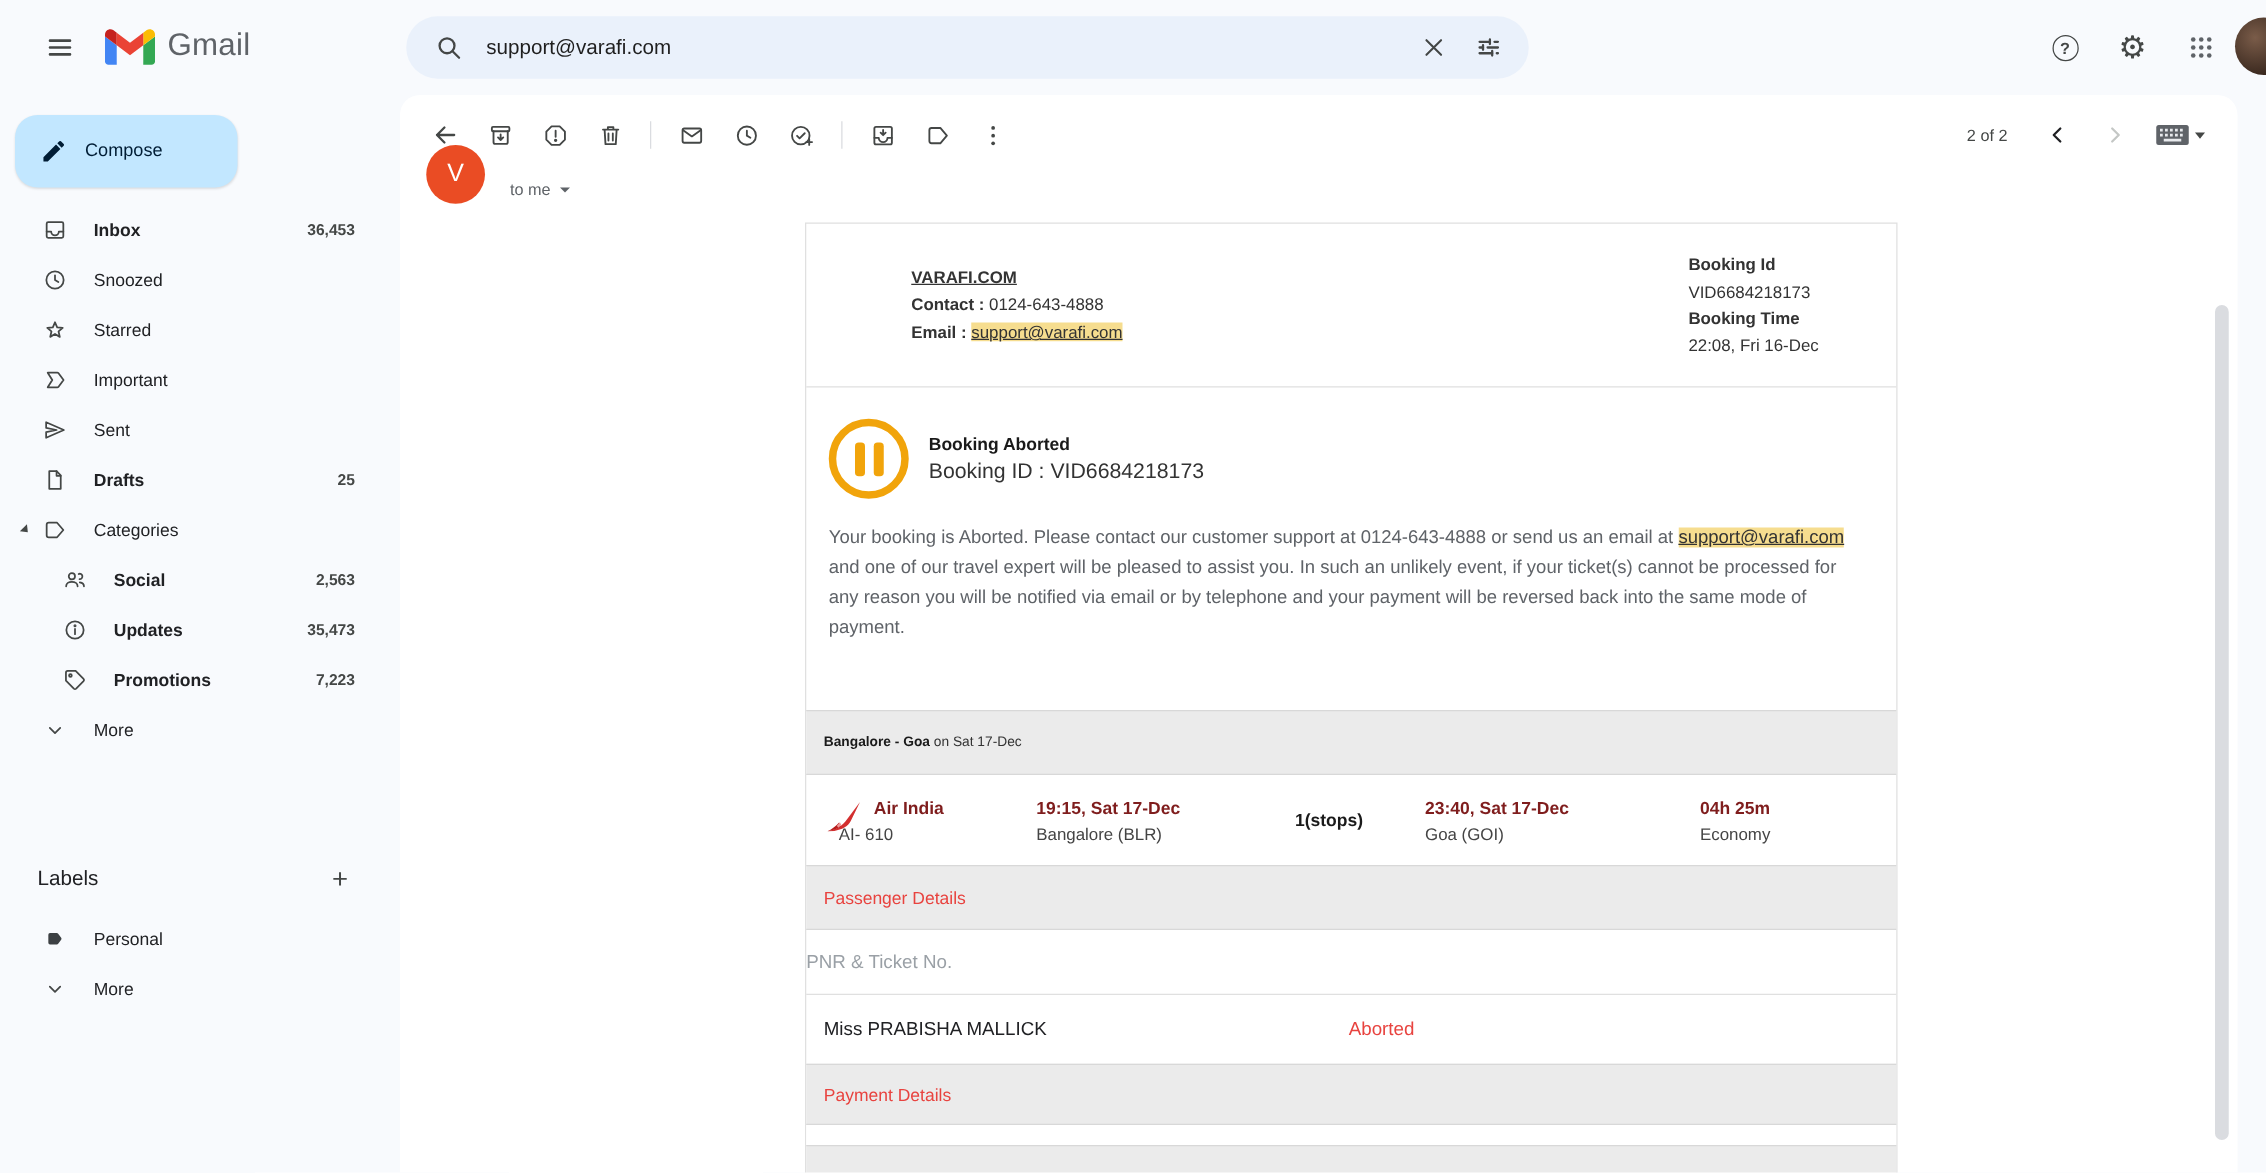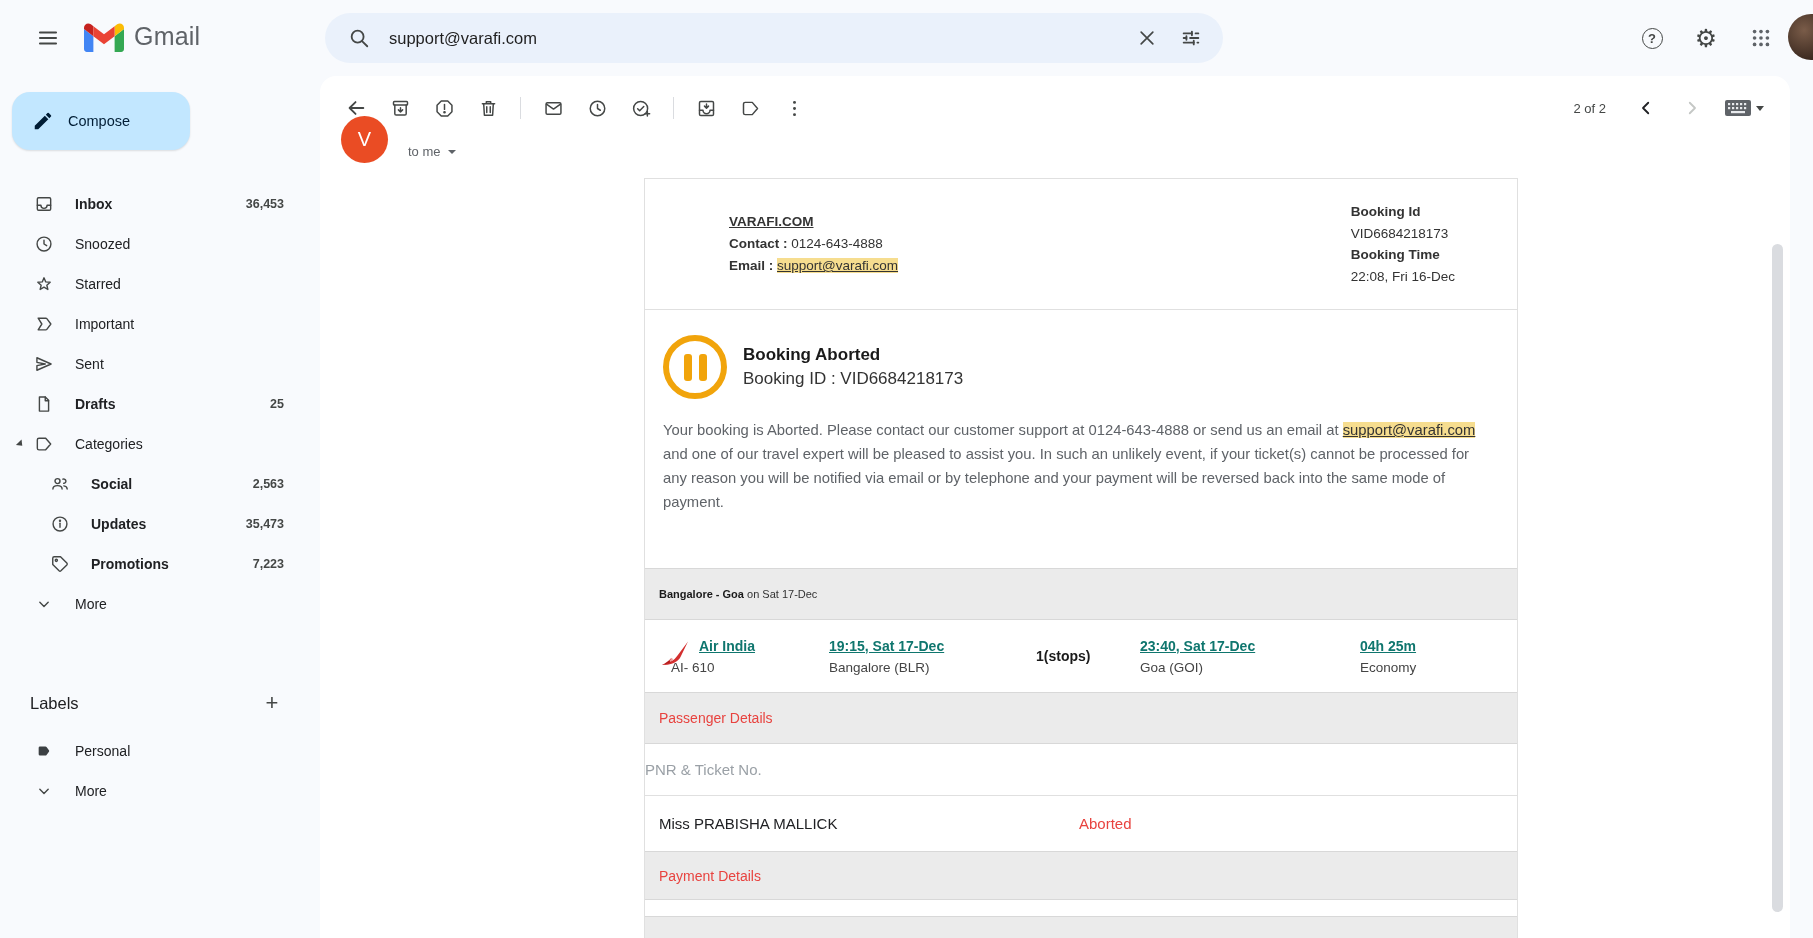--- a/index.html
+++ b/index.html
@@ -27,21 +27,21 @@
   .circ-btn { position:absolute; top:16px; width:44px; height:44px; display:flex; align-items:center; justify-content:center; border-radius:50%; cursor:pointer; }
   .gear-glyph { font-size:25px; color:#444746; line-height:1; }
   .help-circ { width:21px; height:21px; border:1.8px solid #444746; border-radius:50%; display:flex; align-items:center; justify-content:center; font-size:13px; font-weight:bold; color:#444746; }
   .avatar-top { position:absolute; left:1788px; top:14px; width:46px; height:46px; border-radius:50%; background:radial-gradient(circle at 35% 35%, #7a5c49, #3c2a20 70%); }
 
   
   .sidebar { position:absolute; left:0; top:76px; width:320px; height:862px; }
   .compose { position:absolute; left:12px; top:16px; width:178px; height:58px; background:#c2e7ff; border-radius:18px; display:flex; align-items:center; padding-left:20px; gap:14px; cursor:pointer; box-shadow:0 1px 2px rgba(0,0,0,.12); }
   .compose .lbl { font-size:14.5px; font-weight:500; color:#001d35; }
 
-  .navlist { position:absolute; left:0; top:108px; width:320px; }
+  .navlist { position:absolute; left:0; top:88px; width:320px; }
   .navrow { height:40px; display:flex; align-items:center; padding-left:34px; border-radius:0 20px 20px 0; cursor:pointer; position:relative; }
   .navrow.indent { padding-left:50px; }
   .navrow .nlabel { margin-left:21px; font-size:14px; color:#202124; }
   .navrow.bold .nlabel { font-weight:bold; }
   .navrow .ncount { margin-left:auto; margin-right:36px; font-size:12.5px; color:#444746; }
   .navrow.bold .ncount { font-weight:bold; }
   .expander { position:absolute; left:18px; top:16px; width:0; height:0; border-left:5px solid #444746; border-top:4px solid transparent; border-bottom:4px solid transparent; transform:rotate(45deg); }
 
   .labels-hd { position:absolute; left:0; top:607px; width:320px; height:40px; display:flex; align-items:center; }
   .labels-hd .t { margin-left:30px; font-size:16.5px; color:#202124; }
@@ -78,32 +78,32 @@
   .eh-contact { margin-left:84px; font-size:13.5px; line-height:22px; color:#333; }
   .site-link { font-weight:bold; text-decoration:underline; cursor:pointer; }
   .blbl { font-weight:bold; color:#333; }
   .hl { background:#f6dd8f; text-decoration:underline; color:#333; cursor:pointer; }
   .eh-book { margin-left:auto; margin-right:62px; font-size:13.5px; line-height:21.5px; color:#333; }
 
   .status-sec { padding:25px 0 0 18px; height:258px; }
   .status-row { display:flex; align-items:center; gap:16px; }
   .pause-badge { width:64px; height:64px; border:6px solid #f1a40b; border-radius:50%; display:flex; align-items:center; justify-content:center; gap:7px; flex:0 0 auto; }
   .pause-badge i { display:block; width:8px; height:27px; background:#f1a40b; border-radius:3px; }
-  .st-title { font-size:17px; font-weight:bold; color:#1a1a1a; }
+  .st-title { font-size:14px; font-weight:bold; color:#1a1a1a; }
   .st-sub { font-size:17px; color:#333; margin-top:4px; }
   .msg { margin-top:20px; padding-right:26px; font-size:14.8px; line-height:1.62; color:#5f6368; }
 
   .band { height:52px; background:#ebebeb; border-top:1px solid #d8d8d8; border-bottom:1px solid #d8d8d8; display:flex; align-items:center; padding-left:14px; }
   .band.red-t { color:#e8433f; font-size:14px; }
   .route-t { font-size:11px; color:#333; }
   .route-t b { color:#1a1a1a; }
 
   .flight { height:72px; display:flex; align-items:center; padding-left:14px; font-size:14px; }
   .f-col1 { width:170px; display:flex; align-items:flex-start; gap:8px; }
-  .f-main { font-weight:bold; color:#0f766e;text-decoration:underline; }
+  .f-main { font-weight:bold; color:#7f1d1d; }
   .f-sub { color:#444; font-size:13.5px; margin-top:6px; font-weight:normal; }
   .f-col2 { width:207px; }
   .f-col3 { width:104px; font-weight:bold; color:#1a1a1a; }
   .f-col4 { width:220px; }
   .f-col5 { flex:1; }
 
   .ptable-hd { height:52px; display:flex; align-items:center; border-bottom:1px solid #e0e0e0; font-size:15px; color:#9aa0a6; }
   .ptable-row { height:55px; display:flex; align-items:center; font-size:15px; color:#202124; }
   .pc1 { width:434px; padding-left:14px; }
   .pc2 { flex:1; }

